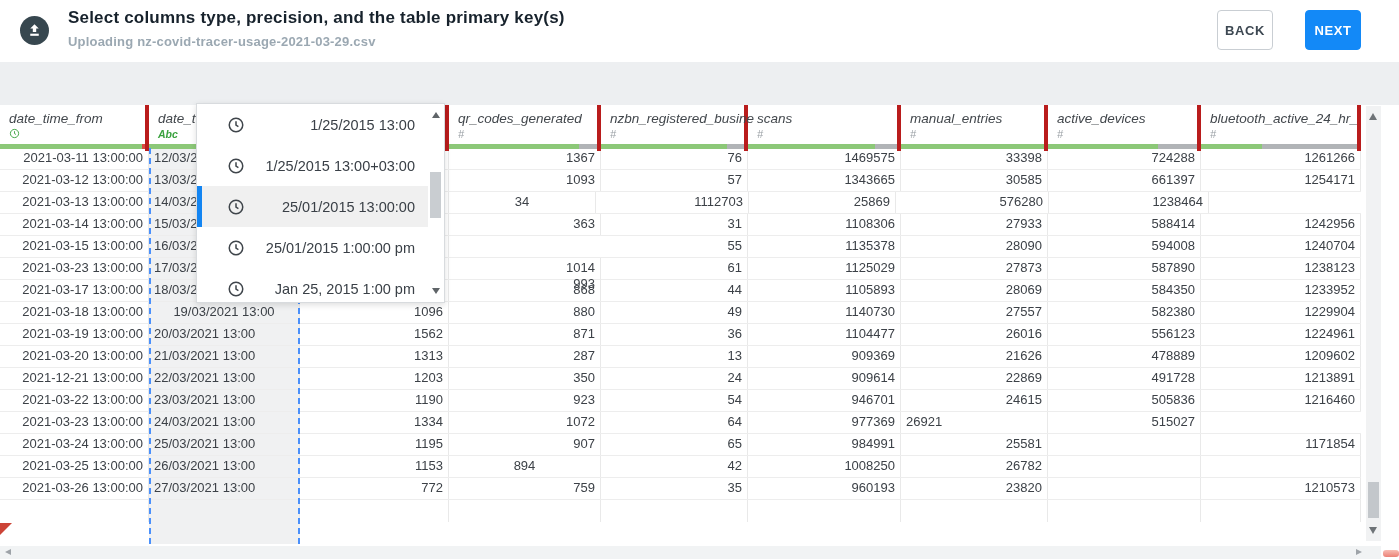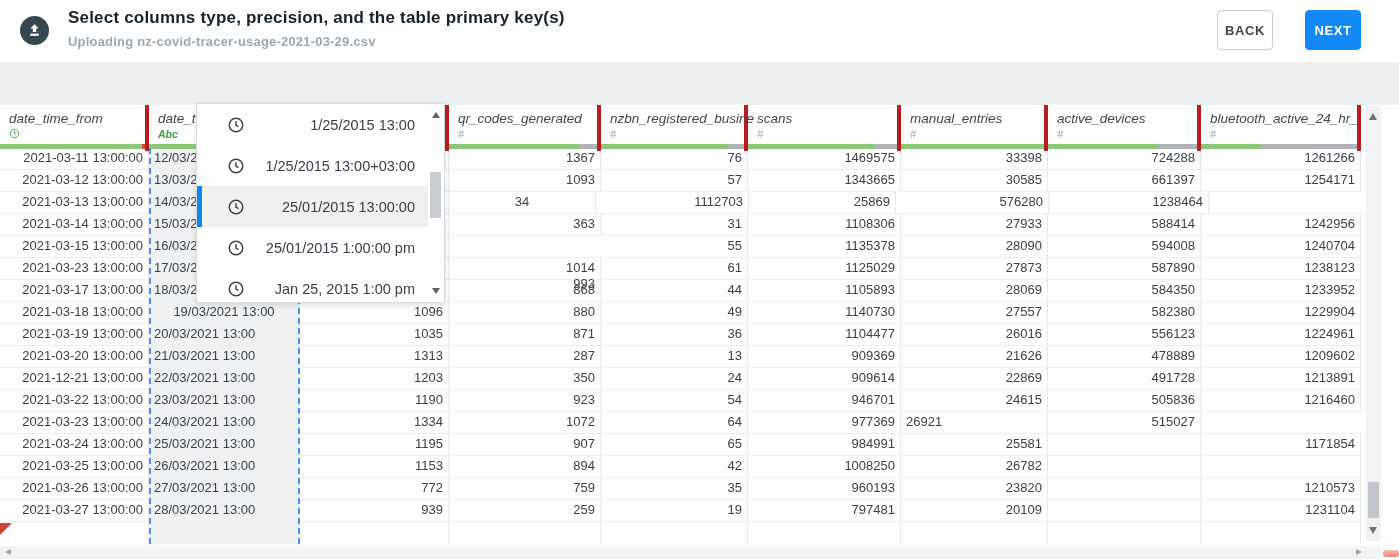--- a/index.html
+++ b/index.html
@@ -308,21 +308,21 @@
           <div class="cell" style="width: 152px; text-align: right;">880</div>
           <div class="cell" style="width: 147px; text-align: right;">49</div>
           <div class="cell" style="width: 153px; text-align: right;">1140730</div>
           <div class="cell" style="width: 147px; text-align: right;">27557</div>
           <div class="cell" style="width: 153px; text-align: right;">582380</div>
           <div class="cell" style="width: 160px; text-align: right;">1229904</div>
         </div>
         <div class="row">
           <div class="cell" style="width: 149px; text-align: right;">2021-03-19 13:00:00</div>
           <div class="cell" style="width: 151px; text-align: left;">20/03/2021 13:00</div>
-          <div class="cell" style="width: 149px; text-align: right;">1035</div>
+          <div class="cell" style="width: 149px; text-align: right;">1562</div>
           <div class="cell" style="width: 152px; text-align: right;">871</div>
           <div class="cell" style="width: 147px; text-align: right;">36</div>
           <div class="cell" style="width: 153px; text-align: right;">1104477</div>
           <div class="cell" style="width: 147px; text-align: right;">26016</div>
           <div class="cell" style="width: 153px; text-align: right;">556123</div>
           <div class="cell" style="width: 160px; text-align: right;">1224961</div>
         </div>
         <div class="row">
           <div class="cell" style="width: 149px; text-align: right;">2021-03-20 13:00:00</div>
           <div class="cell" style="width: 151px; text-align: left;">21/03/2021 13:00</div>
@@ -374,48 +374,37 @@
           <div class="cell" style="width: 147px; text-align: right;">65</div>
           <div class="cell" style="width: 153px; text-align: right;">984991</div>
           <div class="cell" style="width: 147px; text-align: right;">25581</div>
           <div class="cell" style="width: 153px; text-align: right;"></div>
           <div class="cell" style="width: 160px; text-align: right;">1171854</div>
         </div>
         <div class="row">
           <div class="cell" style="width: 149px; text-align: right;">2021-03-25 13:00:00</div>
           <div class="cell" style="width: 151px; text-align: left;">26/03/2021 13:00</div>
           <div class="cell" style="width: 149px; text-align: right;">1153</div>
-          <div class="cell" style="width: 152px; text-align: right;">894</div>
+          <div class="cell" style="width: 152px; text-align: center;">894</div>
           <div class="cell" style="width: 147px; text-align: right;">42</div>
           <div class="cell" style="width: 153px; text-align: right;">1008250</div>
           <div class="cell" style="width: 147px; text-align: right;">26782</div>
           <div class="cell" style="width: 153px; text-align: right;"></div>
           <div class="cell" style="width: 160px; text-align: right;"></div>
         </div>
         <div class="row">
           <div class="cell" style="width: 149px; text-align: right;">2021-03-26 13:00:00</div>
           <div class="cell" style="width: 151px; text-align: left;">27/03/2021 13:00</div>
           <div class="cell" style="width: 149px; text-align: right; padding-left: 33px;">772</div>
           <div class="cell" style="width: 152px; text-align: right;">759</div>
           <div class="cell" style="width: 147px; text-align: right;">35</div>
           <div class="cell" style="width: 153px; text-align: right;">960193</div>
           <div class="cell" style="width: 147px; text-align: right;">23820</div>
           <div class="cell" style="width: 153px; text-align: right;"></div>
           <div class="cell" style="width: 160px; text-align: right;">1210573</div>
-        </div>
-        <div class="row">
-          <div class="cell" style="width: 149px; text-align: right;">2021-03-27 13:00:00</div>
-          <div class="cell" style="width: 151px; text-align: left;">28/03/2021 13:00</div>
-          <div class="cell" style="width: 149px; text-align: right;">939</div>
-          <div class="cell" style="width: 152px; text-align: right;">259</div>
-          <div class="cell" style="width: 147px; text-align: right;">19</div>
-          <div class="cell" style="width: 153px; text-align: right;">797481</div>
-          <div class="cell" style="width: 147px; text-align: right;">20109</div>
-          <div class="cell" style="width: 153px; text-align: right;"></div>
-          <div class="cell" style="width: 160px; text-align: right;">1231104</div>
         </div>
         <div class="row empty">
           <div class="cell" style="width: 149px;"></div>
           <div class="cell" style="width: 151px;"></div>
           <div class="cell" style="width: 149px;"></div>
           <div class="cell" style="width: 152px;"></div>
           <div class="cell" style="width: 147px;"></div>
           <div class="cell" style="width: 153px;"></div>
           <div class="cell" style="width: 147px;"></div>
           <div class="cell" style="width: 153px;"></div>

